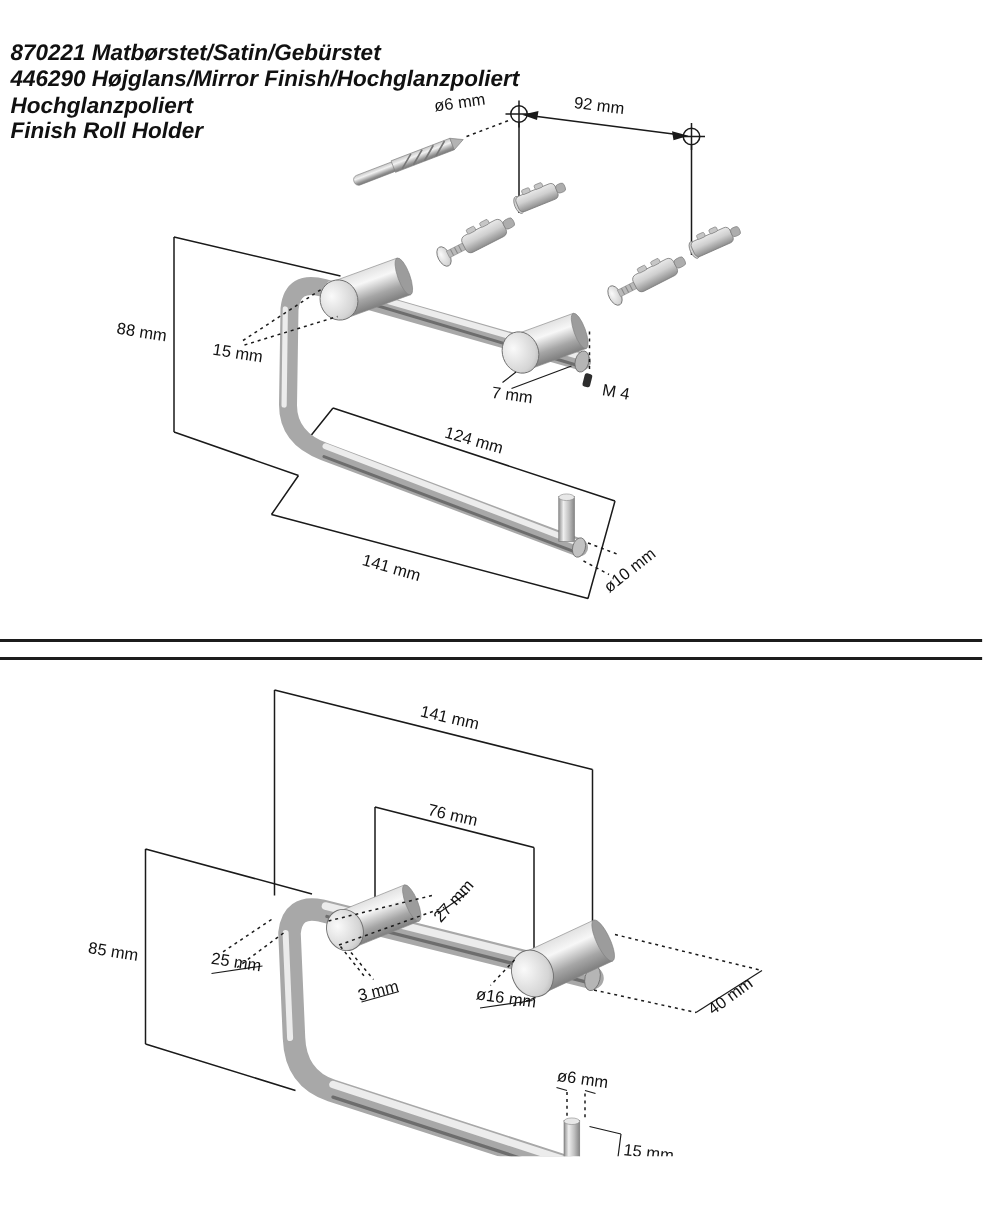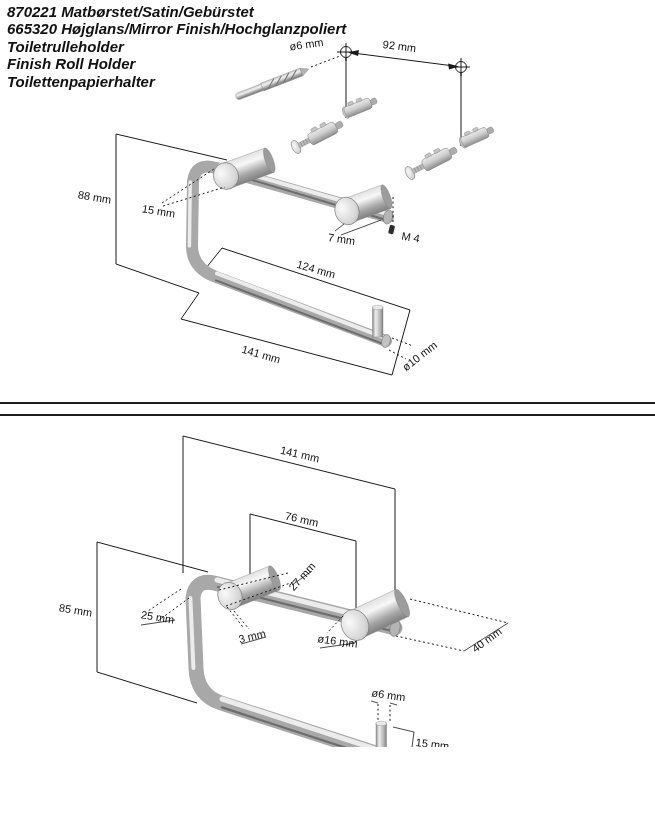--- a/index.html
+++ b/index.html
@@ -1,17 +1,17 @@
 <!DOCTYPE html>
 <html><head>
 <meta charset="utf-8">
 <style>
   html,body{margin:0;padding:0;background:#fff;}
   .page{position:relative;width:655px;height:747px;background:#fff;overflow:hidden;
-        font-family:"Liberation Sans", sans-serif;color:#111;}
+        font-family:"Liberation Sans", sans-serif;color:#111;margin-top:24px;}
   .hdr{position:absolute;left:7px;top:3px;font-style:italic;font-weight:700;
        font-size:15px;line-height:17.4px;white-space:nowrap;}
   .rule{position:absolute;left:0;width:655px;height:2px;background:#1c1c1c;}
   .ftr{position:absolute;left:6px;top:786px;font-style:italic;font-weight:400;
        font-size:16px;letter-spacing:-0.3px;white-space:nowrap;}
   svg{position:absolute;left:0;}
   svg text{font-family:"Liberation Sans", sans-serif;font-size:11px;fill:#111;}
   .dim{stroke:#1a1a1a;stroke-width:1;fill:none;}
   .dot{stroke:#1a1a1a;stroke-width:1;fill:none;stroke-dasharray:2 2.6;}
   .thin{stroke:#1a1a1a;stroke-width:0.8;fill:none;}
@@ -19,24 +19,23 @@
   .hi{stroke:#ececec;fill:none;stroke-linecap:round;}
   .sh{stroke:#6d6d6d;fill:none;stroke-linecap:round;}
 </style>
 </head>
 <body>
 
 <div class="page">
 
   <div class="hdr">
     <div>870221 Matbørstet/Satin/Gebürstet</div>
-    <div>665320 Højglans/Mirror Finish/Hochglanzpoliert</div>
-    <div>Toiletrulleholder</div>
+    <div>446290 Højglans/Mirror Finish/Hochglanzpoliert</div>
+    <div>Hochglanzpoliert</div>
     <div>Finish Roll Holder</div>
-    <div>Toilettenpapierhalter</div>
   </div>
 
   <svg style="top:0" width="655" height="402" viewBox="0 0 655 402">
     <defs>
       <linearGradient id="gBody" x1="0" y1="0" x2="0" y2="1">
         <stop offset="0" stop-color="#e2e2e2"></stop>
           <stop offset="0.3" stop-color="#f7f7f7"></stop>
         <stop offset="0.7" stop-color="#a6a6a6"></stop>
           <stop offset="1" stop-color="#7f7f7f"></stop>
       </linearGradient>

